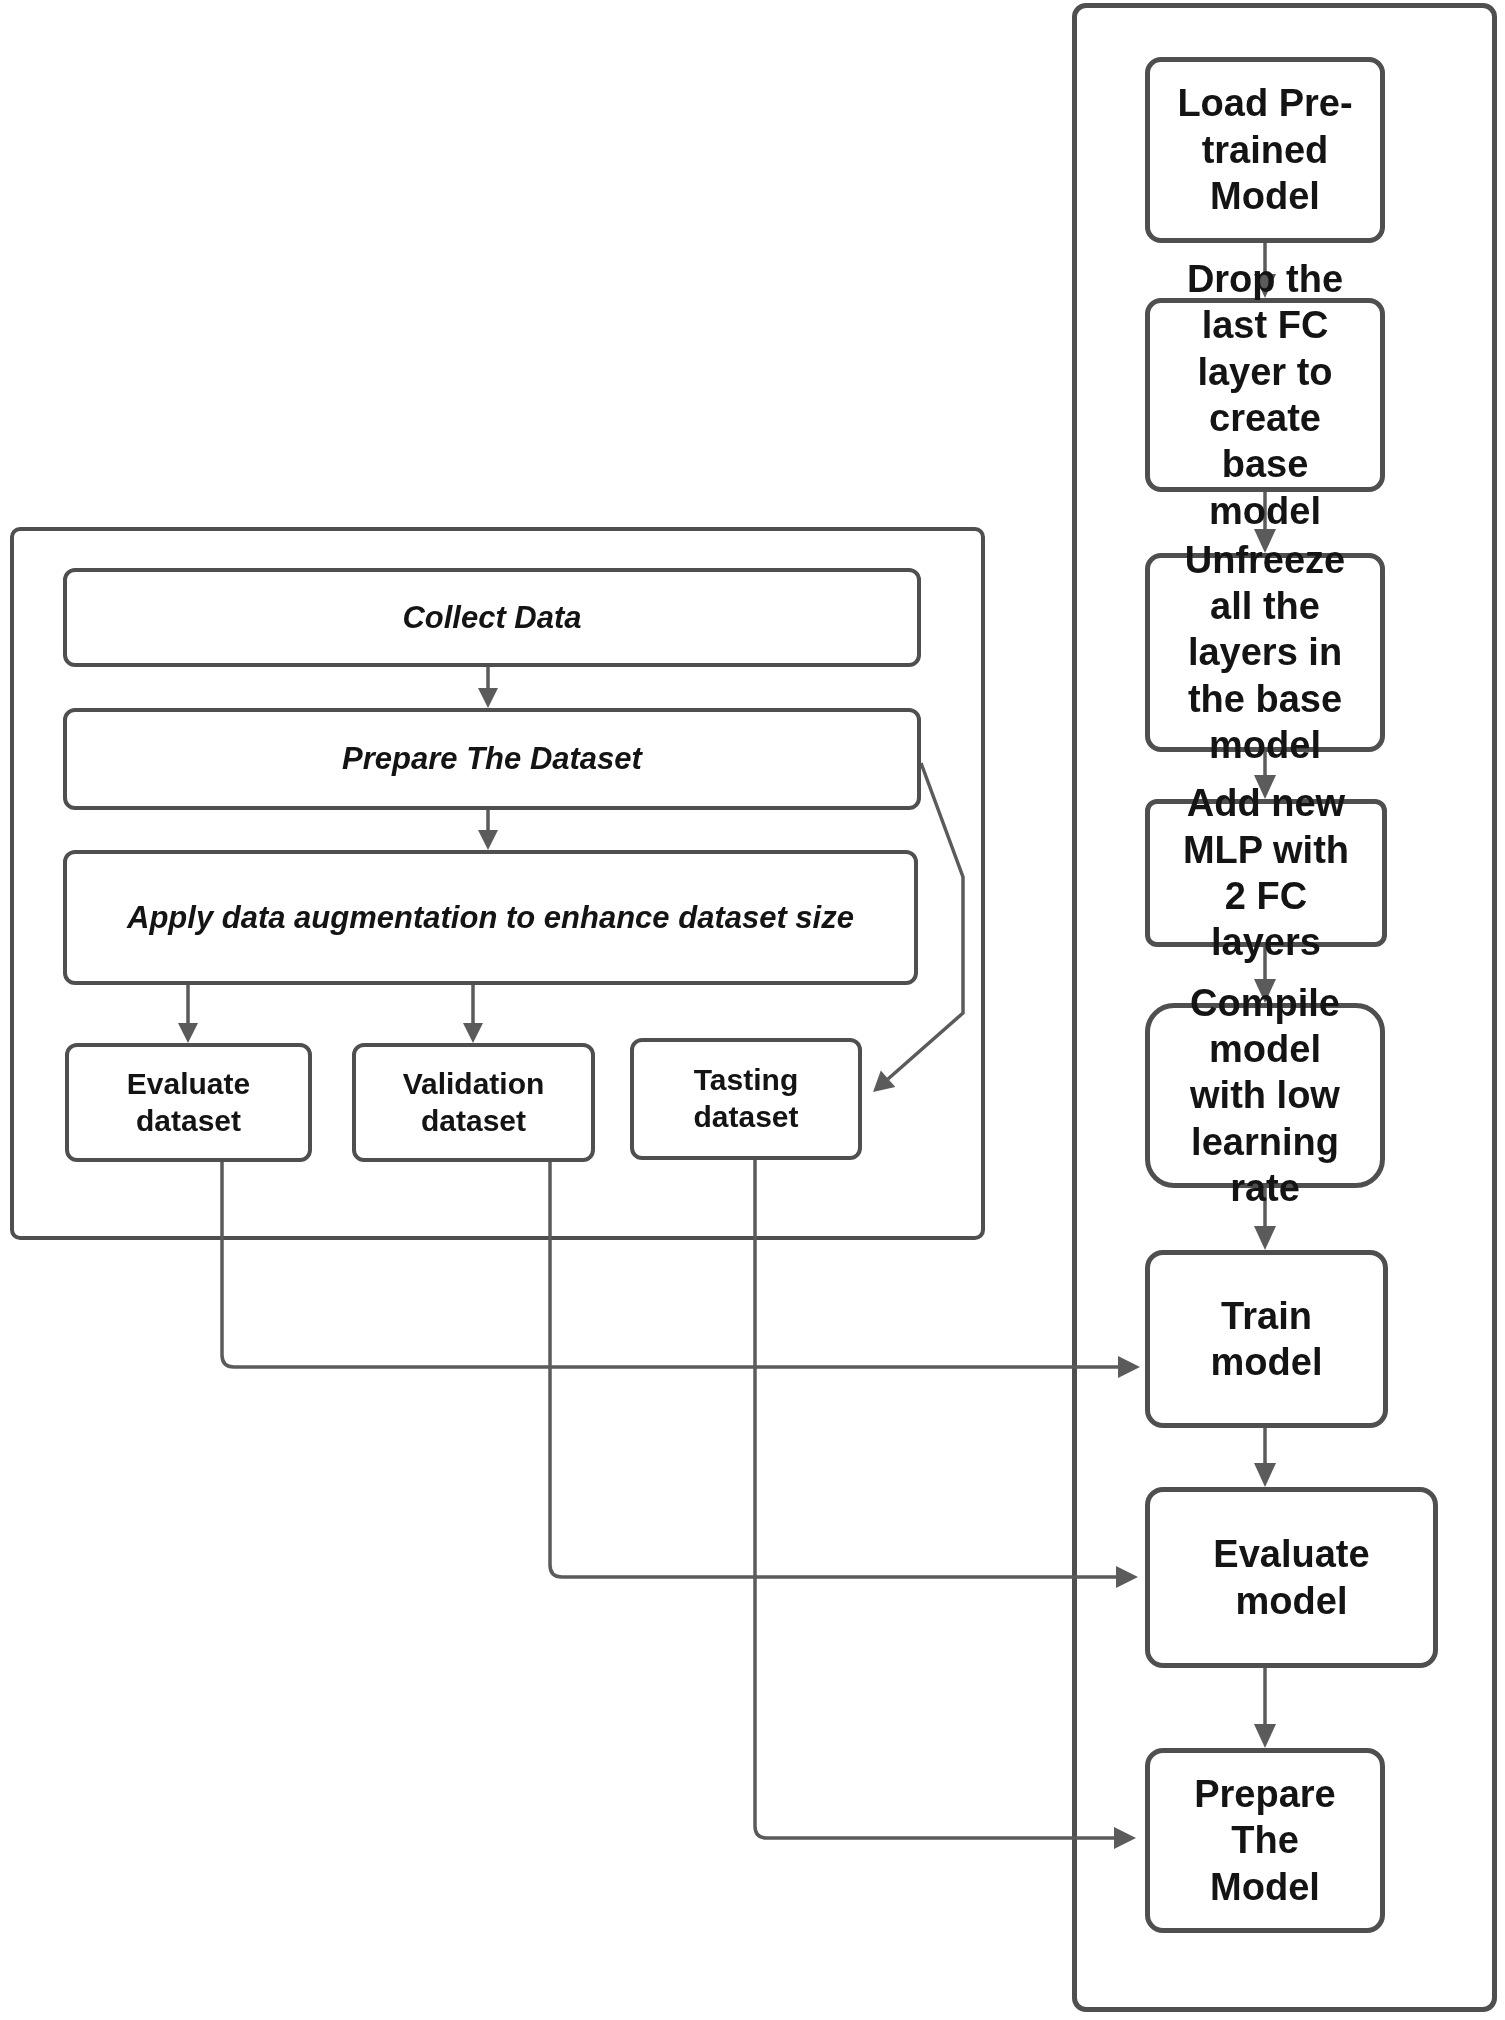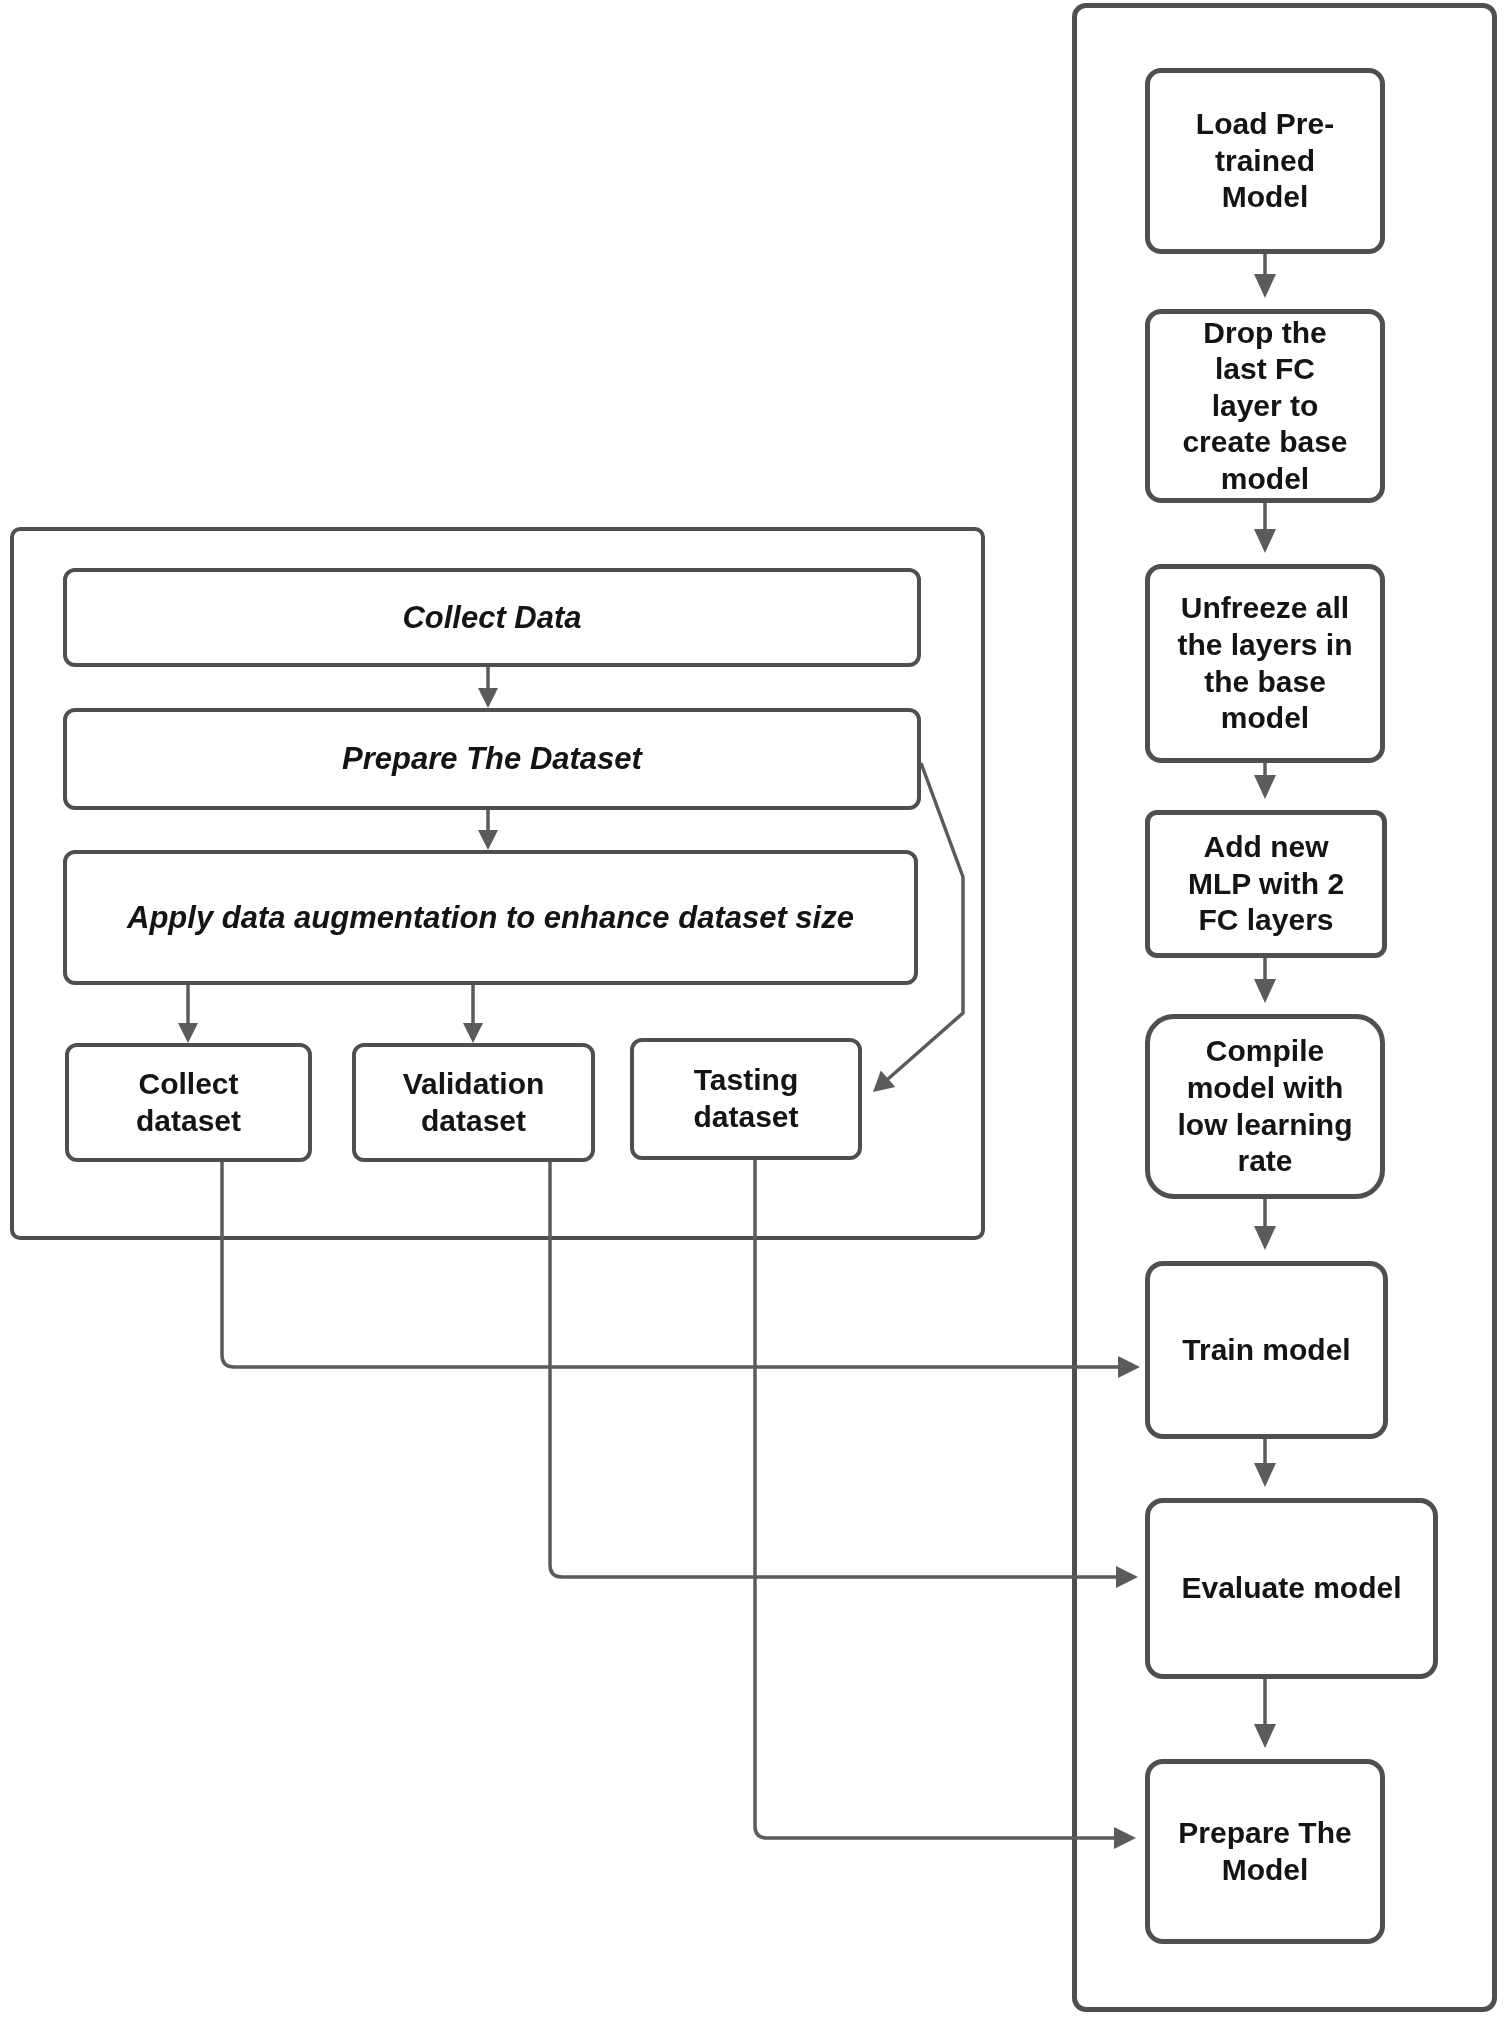--- a/index.html
+++ b/index.html
@@ -30,21 +30,21 @@
     display:flex;align-items:center;justify-content:center;
     text-align:center;
     font-weight:700;
     color:#141414;
     z-index:2;
     box-sizing:border-box;
     line-height:1.22;
   }
   .big{font-size:31px;font-style:italic;}
   .mid{font-size:30px;}
-  .right-node{font-size:30px;padding:0 26px;margin-top:11px;}
+  .right-node{font-size:38px;padding:0 26px;}
 </style>
 </head>
 <body>
 
 <div id="page">
 
   <div class="container" style="left:10px;top:527px;width:975px;height:713px;border-width:4px;border-radius:10px;"></div>
   <div class="container" style="left:1072px;top:3px;width:425px;height:2009px;"></div>
 
   <svg id="connectors" viewBox="0 0 1505 2020" fill="none">
@@ -87,21 +87,21 @@
       <polygon points="1114,1827 1114,1849 1136,1838"></polygon>
     </g>
   </svg>
 
   <div class="node big" style="left:63px;top:568px;width:858px;height:99px;">Collect Data</div>
 
   <div class="node big" style="left:63px;top:708px;width:858px;height:102px;text-align:center;">Prepare The Dataset</div>
 
   <div class="node big" style="left:63px;top:850px;width:855px;height:135px;">Apply data augmentation to enhance dataset size</div>
 
-  <div class="node mid" style="left:65px;top:1043px;width:247px;height:119px;padding:0 34px;">Collect dataset</div>
+  <div class="node mid" style="left:65px;top:1043px;width:247px;height:119px;padding:0 34px;">Evaluate dataset</div>
 
   <div class="node mid" style="left:352px;top:1043px;width:243px;height:119px;padding:12px 28px;">Validation dataset</div>
 
   <div class="node mid" style="left:630px;top:1038px;width:232px;height:122px;padding:0 30px;">Tasting dataset</div>
 
   <div class="node right-node" style="left:1145px;top:57px;width:240px;height:186px;border-width:5px;border-radius:16px;">Load Pre-trained Model</div>
 
   <div class="node right-node" style="left:1145px;top:298px;width:240px;height:194px;border-width:5px;border-radius:16px;">Drop the last FC layer to create base model</div>
 
   <div class="node right-node" style="left:1145px;top:553px;width:240px;height:199px;border-width:5px;border-radius:16px;">Unfreeze all the layers in the base model</div>

